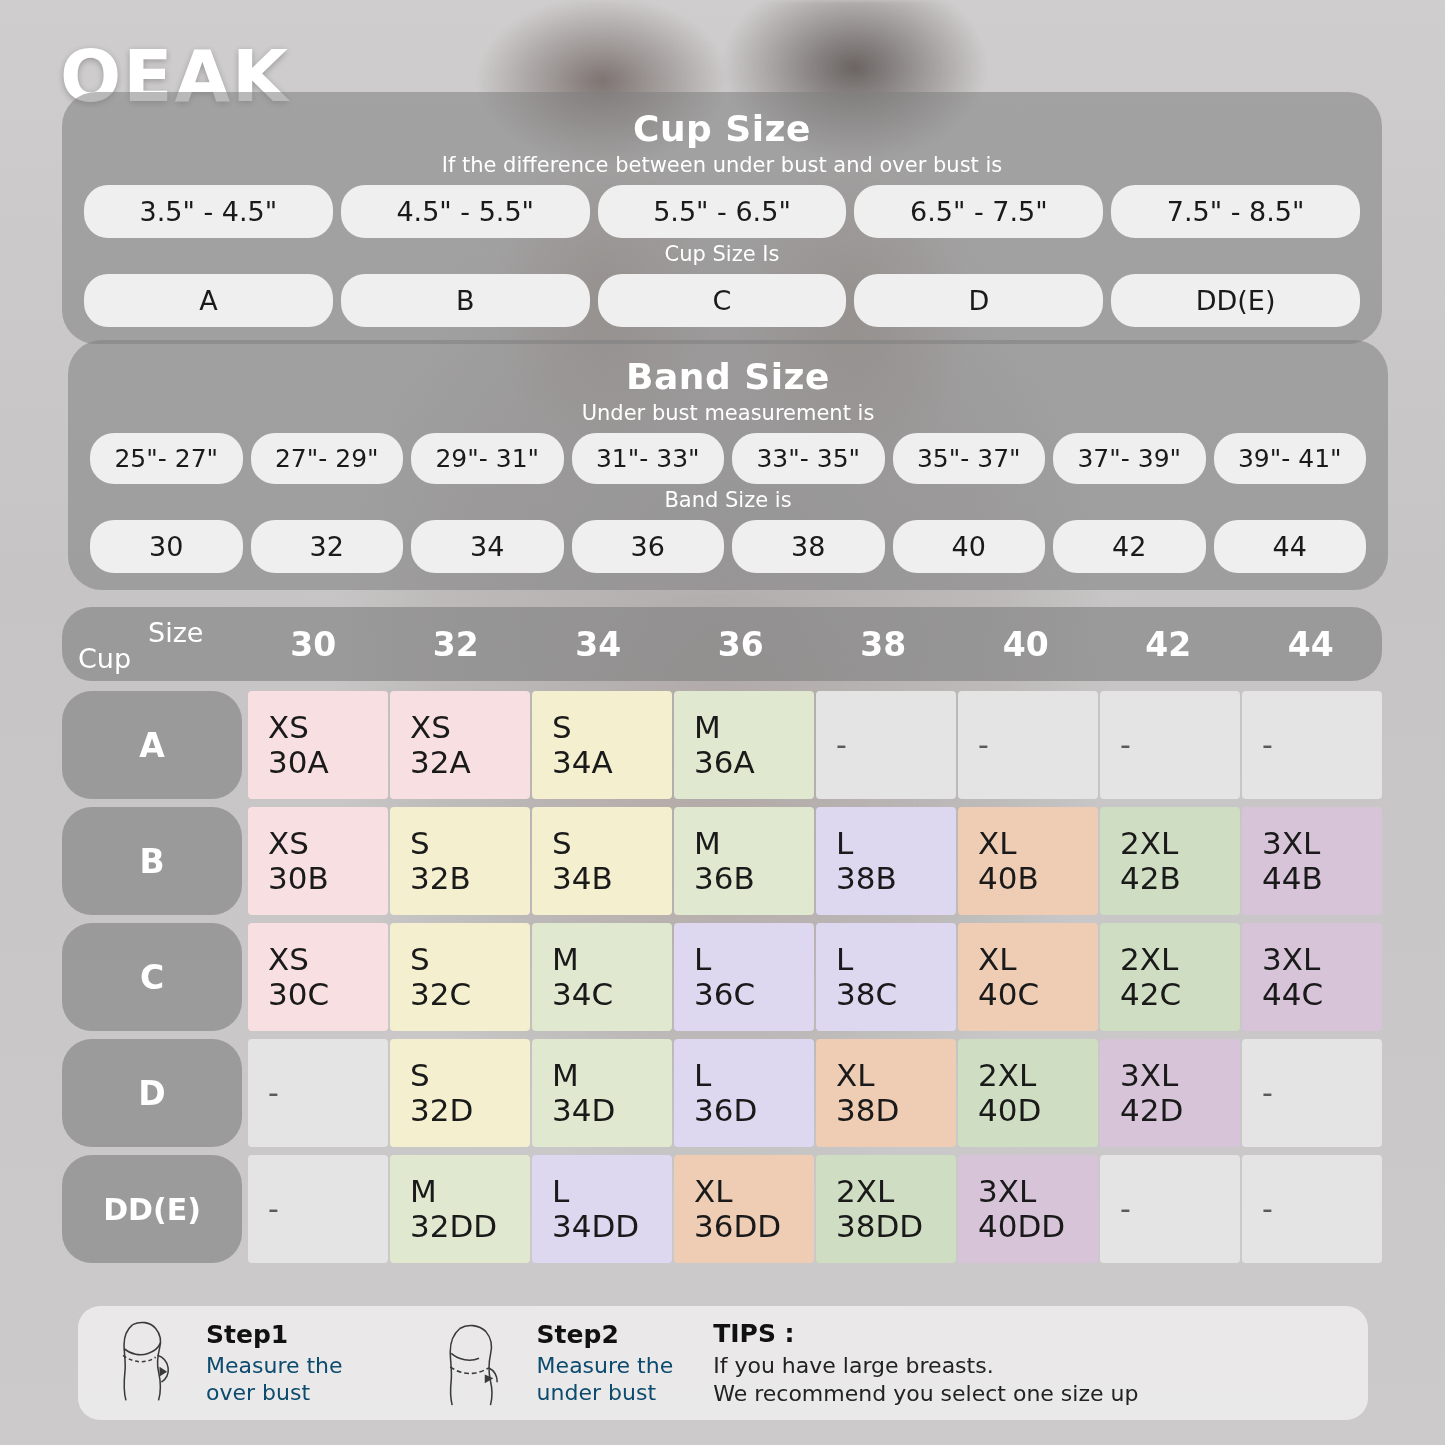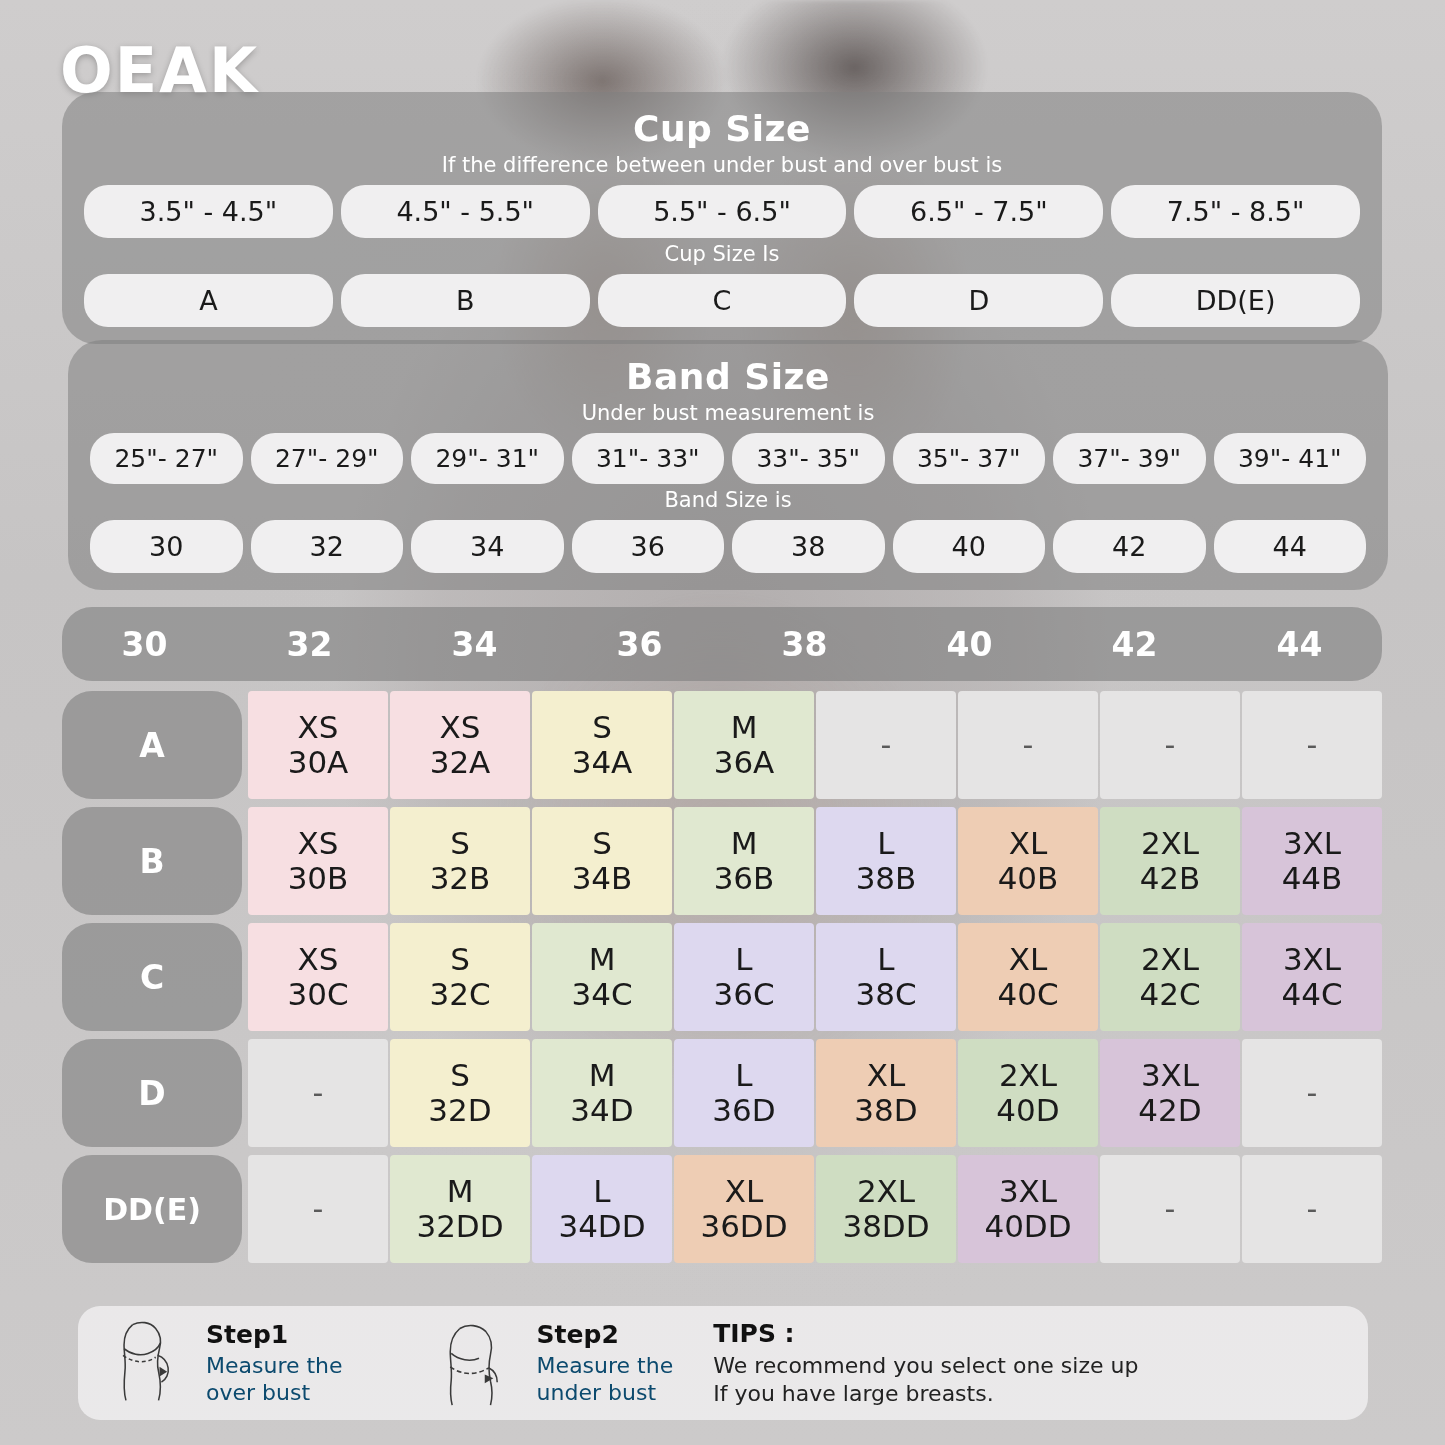--- a/index.html
+++ b/index.html
@@ -27,21 +27,21 @@
       radial-gradient(ellipse 150px 220px at 36% 22%, rgba(150,125,110,0.35), rgba(150,125,110,0) 72%),
       radial-gradient(ellipse 160px 230px at 66% 23%, rgba(150,125,110,0.35), rgba(150,125,110,0) 72%),
       radial-gradient(ellipse 300px 330px at 50% 62%, rgba(180,160,150,0.35), rgba(180,160,150,0) 75%);
     filter:blur(2px);
   }
   .page { position:absolute; inset:0; }
 
   
   .logo {
     position:absolute; left:60px; top:34px;
-    color:#ffffff; font-size:62px; letter-spacing:2px;
+    color:#ffffff; font-size:72px; letter-spacing:2px;
     font-family:"DejaVu Sans", sans-serif; font-weight:bold;
     text-shadow:0 2px 6px rgba(0,0,0,0.25);
   }
   .size-chart-title {
     position:absolute; right:44px; top:40px;
     color:#ffffff; font-size:40px; font-weight:normal;
     text-shadow:0 2px 6px rgba(0,0,0,0.25);
   }
 
   
@@ -91,23 +91,24 @@
   .m-row .rlabel {
     width:180px; background:rgba(128,128,128,0.62);
     border-radius:30px; color:#ffffff; font-size:33px; font-weight:bold;
     display:flex; align-items:center; justify-content:center;
     margin-right:6px;
   }
   .m-row .rlabel.ddl { font-size:30px; }
   .m-cells { flex:1; display:flex; gap:2px; }
   .mc {
     flex:1; min-height:108px; display:flex; flex-direction:column;
-    align-items:center; justify-content:center;
+    align-items:flex-start; justify-content:center;
     font-size:31px; color:#1a1a1a; line-height:1.12;
     border-radius:4px;
+    padding-left:20px;
   }
   .mc .l2 { font-size:31px; }
   .mc.empty { color:#5a5a5a; font-size:30px; }
 
   
   #footer {
     position:absolute; left:78px; top:1306px; width:1290px; height:114px;
     background:rgba(240,239,240,0.82); border-radius:22px;
     display:flex; align-items:center; padding:0 22px;
   }
@@ -170,20 +171,24 @@
       <div class="cell">36</div>
       <div class="cell">38</div>
       <div class="cell">40</div>
       <div class="cell">42</div>
       <div class="cell">44</div>
     </div>
   </div>
 
   <div id="matrix">
     <div class="m-head">
+      <div class="corner">
+        <span class="lab-size">Size</span>
+        <span class="lab-cup">Cup</span>
+      </div>
       <div class="hcell">30</div>
       <div class="hcell">32</div>
       <div class="hcell">34</div>
       <div class="hcell">36</div>
       <div class="hcell">38</div>
       <div class="hcell">40</div>
       <div class="hcell">42</div>
       <div class="hcell">44</div>
     </div>
     <div id="matrix-body">
@@ -403,19 +408,19 @@
         <div class="step-desc">
           <div>Measure the</div>
           <div>under bust</div>
         </div>
       </div>
     </div>
 
     <div class="tips">
       <div class="tips-title">TIPS :</div>
       <div class="tips-desc">
+        <div>If you have large breasts.</div>
         <div>We recommend you select one size up</div>
-        <div>If you have large breasts.</div>
       </div>
     </div>
   </div>
 
 </div>
 
 </body></html>

